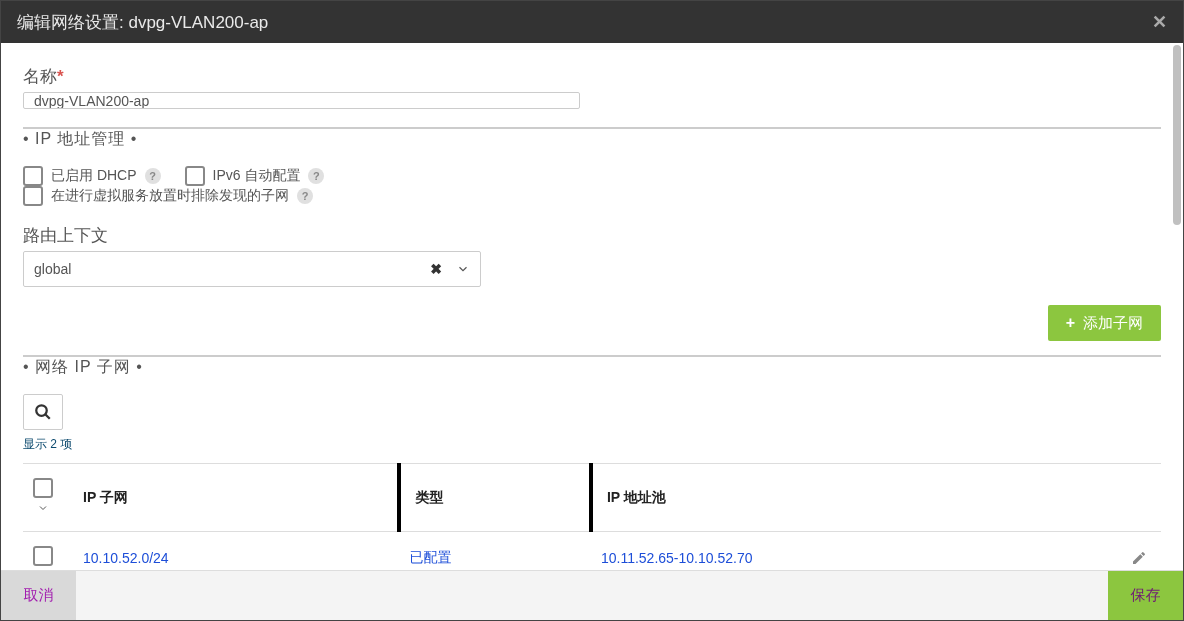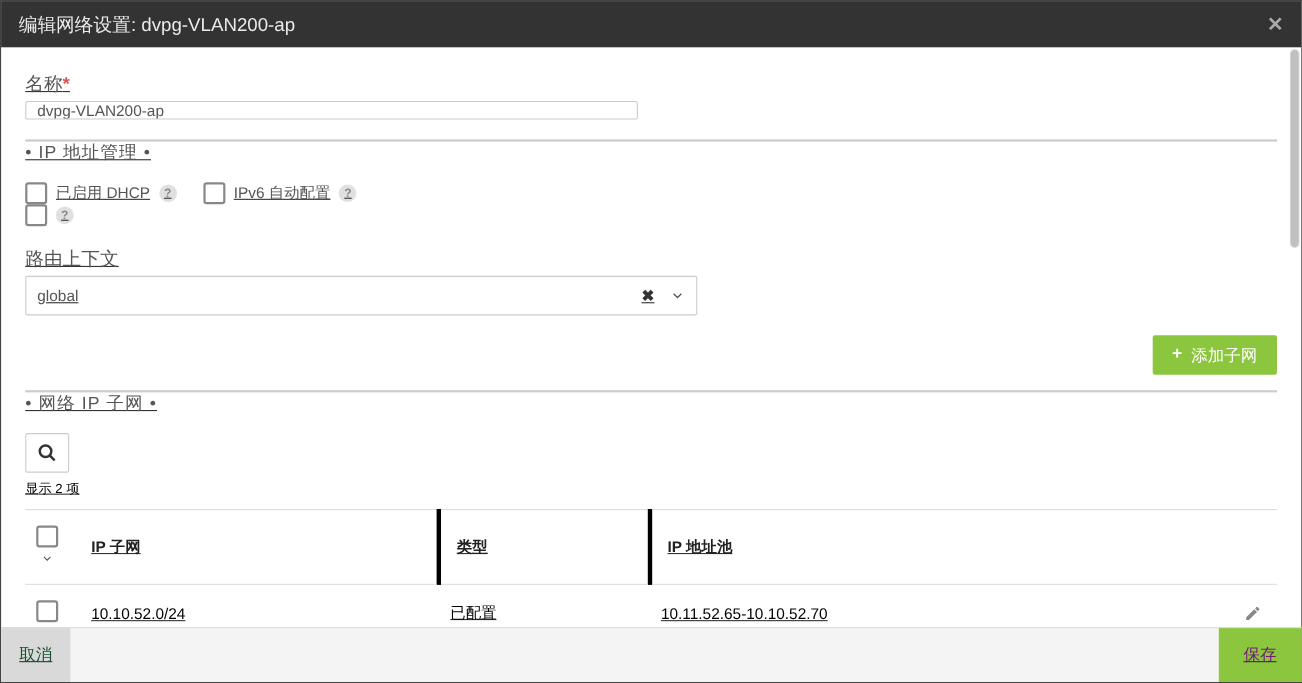--- a/index.html
+++ b/index.html
@@ -1,53 +1,53 @@
 <!DOCTYPE html>
 <html><head>
 <meta charset="utf-8">
 <style>
   * { box-sizing: border-box; margin: 0; padding: 0; }
   html, body { width: 1184px; height: 621px; font-family: "Helvetica Neue", Arial, sans-serif; font-size: 14px; color: #333; background: #fff; }
-  .modal { width: 1184px; height: 621px; border: 1px solid #444; display: flex; flex-direction: column; background:#fff; position:relative;text-decoration:underline;}
+  .modal { width: 1184px; height: 621px; border: 1px solid #444; display: flex; flex-direction: column; background:#fff; position:relative;}
   .header { height: 42px; background: #333333; color: #eaeaea; display: flex; align-items: center; justify-content: space-between; padding: 0 16px; }
   .header-title { font-size: 17px; font-weight: 400; }
   .close-x { color: #aaa; font-size: 18px; cursor: pointer; font-weight:bold;}
   .body { flex: 1; overflow-y: auto; padding: 22px 22px 10px 22px; position:relative;}
   .field-group { margin-bottom: 18px; }
   .field-label { font-size: 17px; color:#555; margin-bottom: 4px; display:block;}
   .required { color: #d9534f; font-weight:bold; }
   .text-input { width: 557px; height: 17px; border: 1px solid #ccc; border-radius: 2px; padding: 0 10px; font-size: 14px; color:#555;}
   .section-divider { text-align: left; font-size: 16px; color:#555; letter-spacing:1px; border-top: 2px solid #ccc; padding-top:0; margin-bottom:16px;}
   .checkbox-row { display: flex; align-items: center; gap: 24px; }
   .cb-wrap { display:flex; align-items:center; gap:8px; font-size:14px; color:#555;}
   .cb-box { width: 20px; height: 20px; border: 2px solid #888; border-radius: 3px; display:inline-block; cursor:pointer;}
   .help-icon { width:16px; height:16px; border-radius:50%; background:#e0e0e0; color:#888; font-size:11px; display:inline-flex; align-items:center; justify-content:center; font-weight:bold;}
   .two-col { display:flex;flex-direction:column;}
   .col { flex:1;}
-  .select-wrap { width:611px; height:36px; border:1px solid #ccc; border-radius:2px; display:flex; align-items:center; padding:0 10px; justify-content:space-between; color:#555;}
+  .select-wrap { width:458px; height:36px; border:1px solid #ccc; border-radius:2px; display:flex; align-items:center; padding:0 10px; justify-content:space-between; color:#555;}
   .select-actions { display:flex; align-items:center; gap:14px;}
   .clear-x { font-weight:bold; cursor:pointer; color:#333;}
   .chevron { cursor:pointer;}
   .add-btn { float:right; background:#8cc63f; color:#fff; border:none; height:36px; padding:0 18px; font-size:15px; border-radius:2px; cursor:pointer; display:flex; align-items:center; gap:8px;}
   .add-btn .plus { font-weight:bold; font-size:16px;}
   .clearfix::after{content:"";display:table;clear:both;}
   .search-btn { width:40px; height:36px; border:1px solid #ccc; border-radius:2px; display:flex; align-items:center; justify-content:center; cursor:pointer;}
-  .count-txt { font-size:12px; color:#000000; margin-top:6px; margin-bottom:10px;}
+  .count-txt { font-size:12px; color:#0c4a6e; margin-top:6px; margin-bottom:10px;}
   .table { width:100%; border-collapse:collapse;}
-  .table th, .table td { text-align:left; padding:14px 10px; font-size:14px; color:#000000;}
+  .table th, .table td { text-align:left; padding:14px 10px; font-size:14px; color:#1d4ed8;}
   .table thead th { border-top:1px solid #ddd; border-bottom:1px solid #ddd; font-weight:bold; color:#222;}
   .table thead th.divider-left { border-left:4px solid #000000; padding-left:14px;}
   .table tbody td { border-bottom:1px solid #eee;}
   .cb-col { width:50px;}
   .cb-small { width:20px; height:20px; border:2px solid #888; border-radius:3px; display:inline-block; cursor:pointer;}
   .th-chevron { display:inline-block; margin-left:4px; cursor:pointer;}
   .edit-col { width:40px; text-align:right;}
   .pencil { color:#888; cursor:pointer;}
   .footer { height:50px; background:#f4f4f4; border-top:1px solid #ddd; display:flex; justify-content:space-between; align-items:stretch;}
-  .btn-cancel { width:63px; background:#d9d9d9; color:#14532d; border:none; font-size:15px; cursor:pointer;}
+  .btn-cancel { width:75px; background:#d9d9d9; color:#a21caf; border:none; font-size:15px; cursor:pointer;}
   .btn-save { width:75px; background:#8cc63f; color:#701a75; border:none; font-size:15px; cursor:pointer;}
   .scrollbar-thumb { position:absolute; right:2px; top:44px; width:8px; height:180px; background:#c0c0c0; border-radius:4px;}
   svg { display:block;}
 </style>
 </head>
 <body>
 
 <div class="modal">
   <div class="header">
     <div class="header-title">编辑网络设置: dvpg-VLAN200-ap</div>
@@ -76,20 +76,21 @@
           <div class="cb-wrap">
             <span class="cb-box"></span>
             <span>IPv6 自动配置</span>
             <span class="help-icon">?</span>
           </div>
         </div>
       </div>
       <div class="col">
         <div class="cb-wrap">
           <span class="cb-box"></span>
+          <span>在进行虚拟服务放置时排除发现的子网</span>
           <span class="help-icon">?</span>
         </div>
       </div>
     </div>
 
     <div class="field-group">
       <label class="field-label">路由上下文</label>
       <div class="select-wrap">
         <span>global</span>
         <span class="select-actions">

